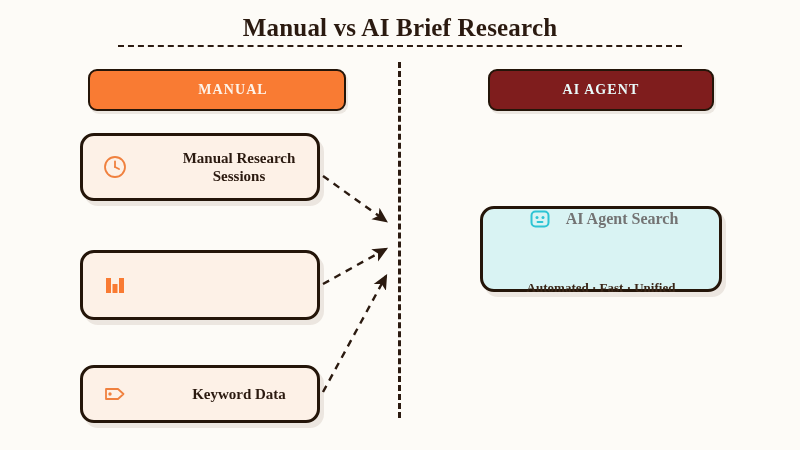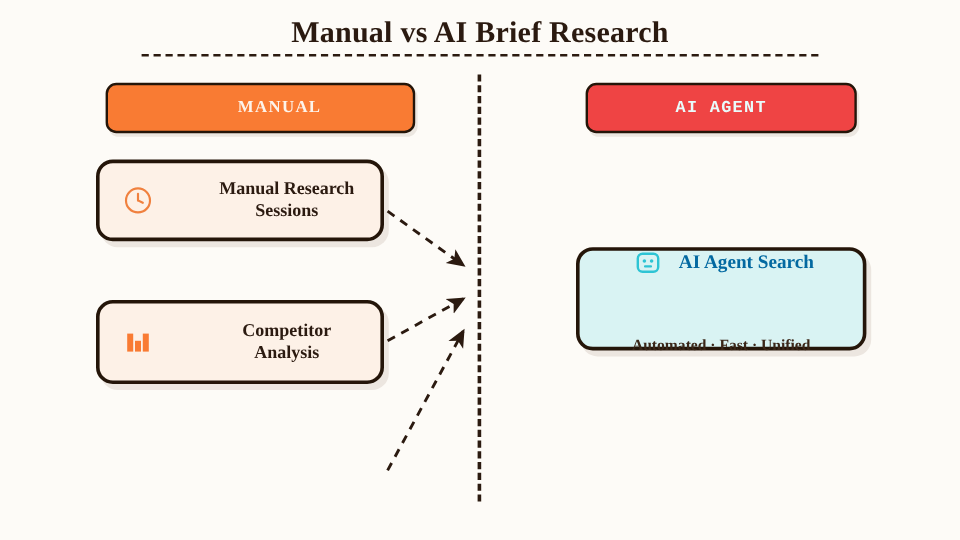--- a/index.html
+++ b/index.html
@@ -71,23 +71,22 @@
     top: 69px;
     width: 222px;
     background: #f97b33;
     color: #fdf3ea;
     padding-left: 32px;
   }
   .badge-ai {
     left: 488px;
     top: 69px;
     width: 222px;
-    background: #ef4444;
+    background: #7f1d1d;
     color: #e9fbfb;
-    font-family: Liberation Mono, monospace;
   }
 
   
   .card {
     position: absolute;
     border: 3px solid #241509;
     border-radius: 14px;
     box-shadow: 4px 5px 0 rgba(160,140,120,0.18);
     display: flex;
     align-items: center;
@@ -137,21 +136,21 @@
   .ai-row {
     display: flex;
     align-items: center;
     justify-content: center;
     gap: 10px;
   }
   .ai-title {
     font-family: "Liberation Serif", serif;
     font-weight: bold;
     font-size: 16px;
-    color: #0369a1;
+    color: #737373;
   }
   .ai-sub {
     margin-top: 5px;
     font-family: "Liberation Serif", serif;
     font-size: 13px;
     color: #3a2618;
     text-align: center;
     font-weight: bold;
   }
 
@@ -197,26 +196,31 @@
   </div>
 
   <div class="card card-manual card-m2">
     <span class="card-icon">
       <svg width="26" height="26" viewBox="0 0 26 26">
         <rect x="4" y="6" width="5" height="15" fill="#f97b33"></rect>
         <rect x="10.5" y="12" width="5" height="9" fill="#f97b33"></rect>
         <rect x="17" y="6" width="5" height="15" fill="#f97b33"></rect>
       </svg>
     </span>
-    <span class="card-text">
-      <span>Competitor</span><br>
-      <span>Analysis</span>
-    </span>
-  </div>
-
+  </div>
+
+  <div class="card card-manual card-m3">
+    <span class="card-icon">
+      <svg width="26" height="26" viewBox="0 0 26 26">
+        <path d="M4 8 H16 L21.5 13 L16 18 H4 Z" fill="none" stroke="#f0813f" stroke-width="1.8" stroke-linejoin="round"></path>
+        <circle cx="8" cy="13" r="1.7" fill="#f0813f"></circle>
+      </svg>
+    </span>
+    <span class="card-text">Keyword Data</span>
+  </div>
 
   <div class="card card-ai">
     <div class="ai-row">
       <span class="card-icon">
         <svg width="26" height="26" viewBox="0 0 26 26">
           <rect x="4.5" y="5.5" width="17" height="15" rx="4" ry="4" fill="none" stroke="#2ec4d4" stroke-width="2"></rect>
           <circle cx="10" cy="11.5" r="1.5" fill="#2ec4d4"></circle>
           <circle cx="16" cy="11.5" r="1.5" fill="#2ec4d4"></circle>
           <line x1="10.5" y1="16" x2="15.5" y2="16" stroke="#2ec4d4" stroke-width="1.8" stroke-linecap="round"></line>
         </svg>

